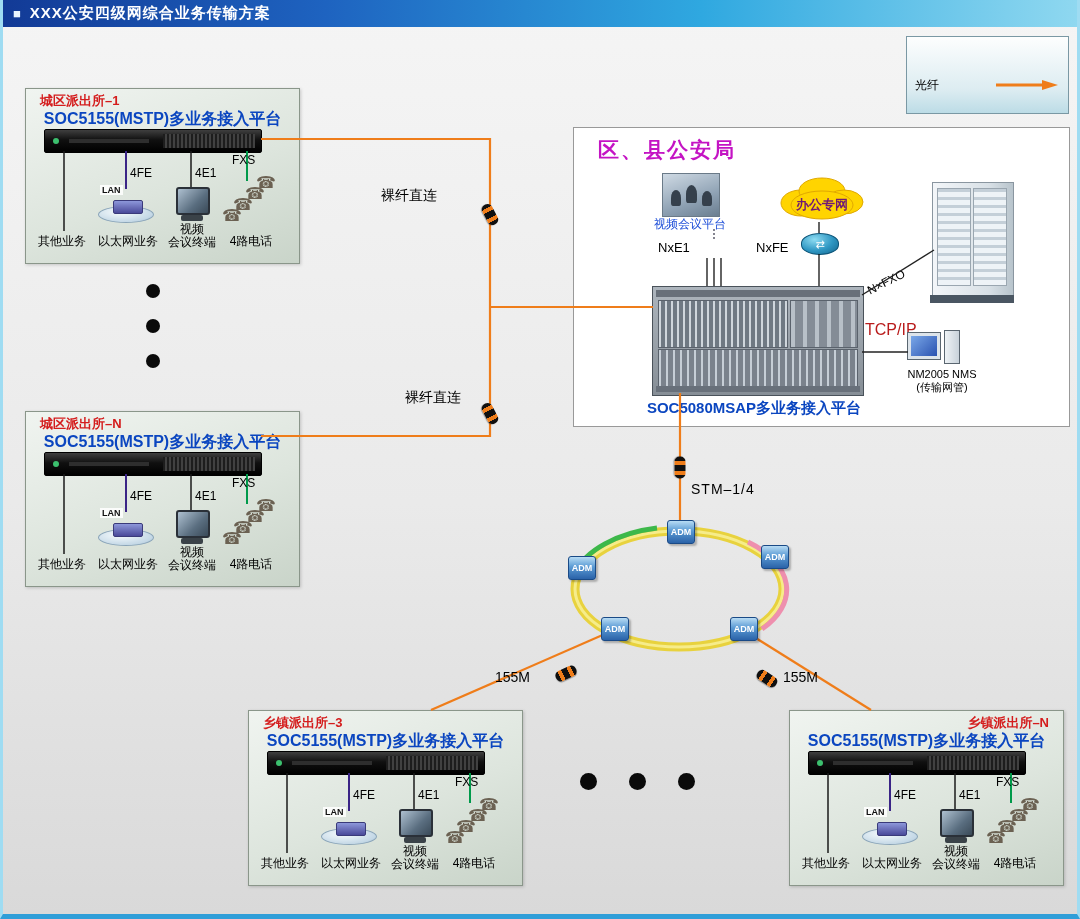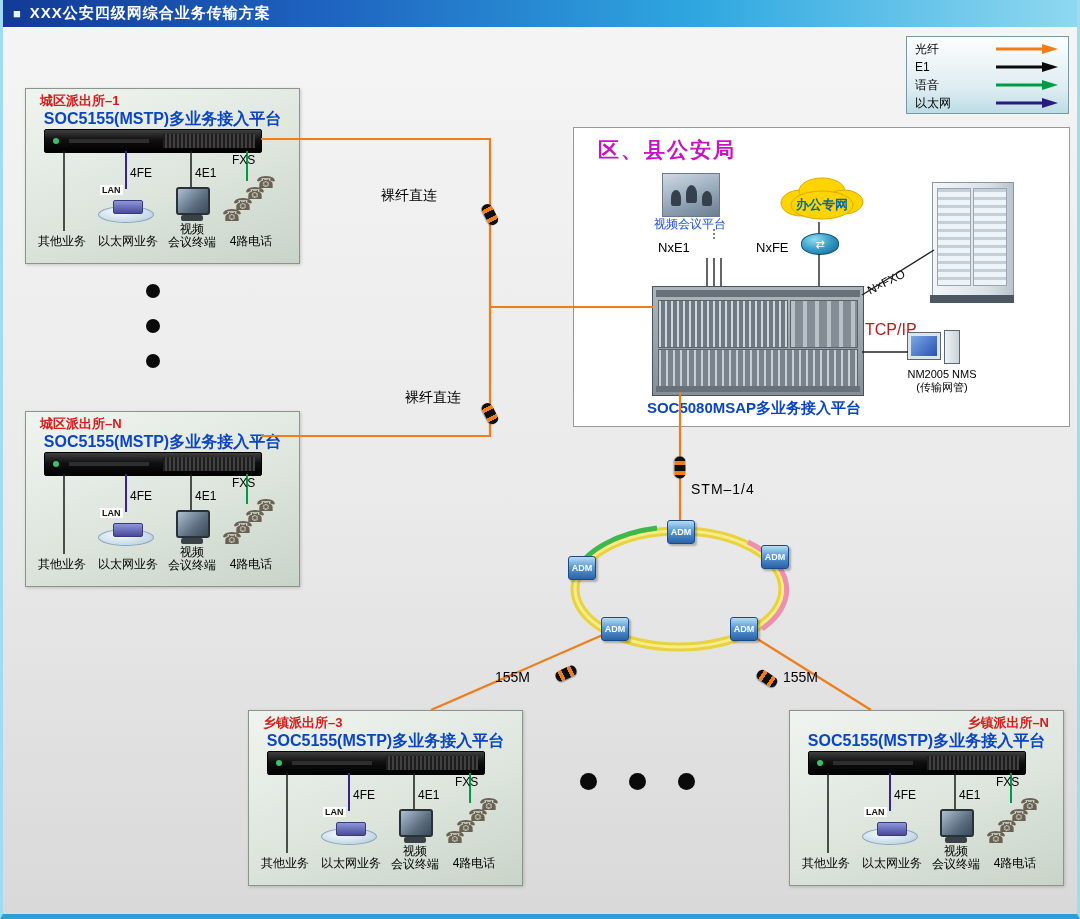--- a/index.html
+++ b/index.html
@@ -10,21 +10,21 @@
   
   .titlebar{position:absolute;left:0;top:0;width:100%;height:27px;z-index:5;
     background:linear-gradient(90deg,#123a96 0%,#1e63c0 30%,#2fa8e0 65%,#8fd8f0 100%);
     display:flex;align-items:center;gap:9px;padding-left:10px;box-sizing:border-box;}
   .tb-bullet{color:#eaf6ff;font-size:13px;line-height:13px;}
   .tb-text{color:#fff;font-size:15px;font-weight:bold;letter-spacing:1px;}
   
   .legend{position:absolute;left:903px;top:36px;width:163px;height:78px;z-index:10;
     background:linear-gradient(180deg,#fdfefe 0%,#dcecf1 70%,#bcdce6 100%);
     border:1px solid #7a98a4;box-sizing:border-box;padding-top:3px;}
-  .lg-row{display:flex;align-items:center;justify-content:space-between;height:18px;padding:0 8px;}
+  .lg-row{display:flex;align-items:center;justify-content:space-between;height:18px;padding:0 8px;margin-top:36px;}
   .lg-label{font-size:12px;color:#000;}
   
   .site{position:absolute;width:273px;height:174px;z-index:10;
     background:linear-gradient(160deg,#f0f4f0 0%,#dde5dd 55%,#c9d4c9 100%);
     border:1px solid #8a968a;box-shadow:1px 1px 3px rgba(0,0,0,.18);}
   .s-title{position:absolute;top:3px;left:14px;font-size:13px;font-weight:bold;color:#d41c1c;}
   .t-right .s-title{left:auto;right:14px;}
   .s-sub{position:absolute;top:20px;left:0;width:100%;text-align:center;font-size:16px;font-weight:bold;color:#0b46c0;}
   .s-dev{position:absolute;left:18px;top:40px;width:216px;height:22px;border-radius:2px;
     background:linear-gradient(180deg,#3f3f3f,#101010 45%,#000);border:1px solid #000;}
@@ -65,21 +65,21 @@
     border:1px solid #999;z-index:10;}
   .b-title{position:absolute;left:24px;top:8px;font-size:21px;font-weight:bold;color:#c414c4;letter-spacing:2px;}
   .vc-img{position:absolute;left:88px;top:45px;width:56px;height:42px;border:1px solid #6a7a88;
     background:linear-gradient(160deg,#cfdae4 0%,#90a3b5 60%,#6a7e90 100%);}
   .vc-img i{position:absolute;border-radius:50% 50% 20% 20%;background:#35404c;}
   .vc-img .p1{left:8px;top:16px;width:10px;height:16px;}
   .vc-img .p2{left:23px;top:11px;width:11px;height:18px;}
   .vc-img .p3{left:39px;top:17px;width:10px;height:15px;}
   .vc-label{position:absolute;left:64px;top:88px;width:104px;text-align:center;font-size:12px;color:#1d4ed8;}
   .cloud-wrap{position:absolute;left:200px;top:46px;width:96px;height:50px;}
-  .cloud-text{position:absolute;left:0;top:22px;width:96px;text-align:center;font-size:13px;font-weight:bold;color:#0369a1;}
+  .cloud-text{position:absolute;left:0;top:22px;width:96px;text-align:center;font-size:13px;font-weight:bold;color:#701a75;}
   .router{position:absolute;left:227px;top:105px;width:36px;height:20px;border-radius:50%/46%;
     background:radial-gradient(ellipse at 35% 28%,#8edcf2,#2e96c2 55%,#14648c);border:1px solid #0e5578;
     color:#fff;font-size:11px;display:flex;align-items:center;justify-content:center;}
   .nxe1{position:absolute;left:84px;top:112px;font-size:13px;color:#000;}
   .nxfe{position:absolute;left:182px;top:112px;font-size:13px;color:#000;}
   .nxfxo{position:absolute;left:292px;top:147px;font-size:12px;color:#000;transform:rotate(-27deg);}
   .tcpip{position:absolute;left:291px;top:193px;font-size:16px;color:#b91c1c;}
   .chassis{position:absolute;left:78px;top:158px;width:210px;height:108px;border:1px solid #4a525a;
     background:linear-gradient(180deg,#adb5bd,#868e96);}
   .ch-top{position:absolute;left:3px;top:3px;right:3px;height:7px;background:#68707a;}

